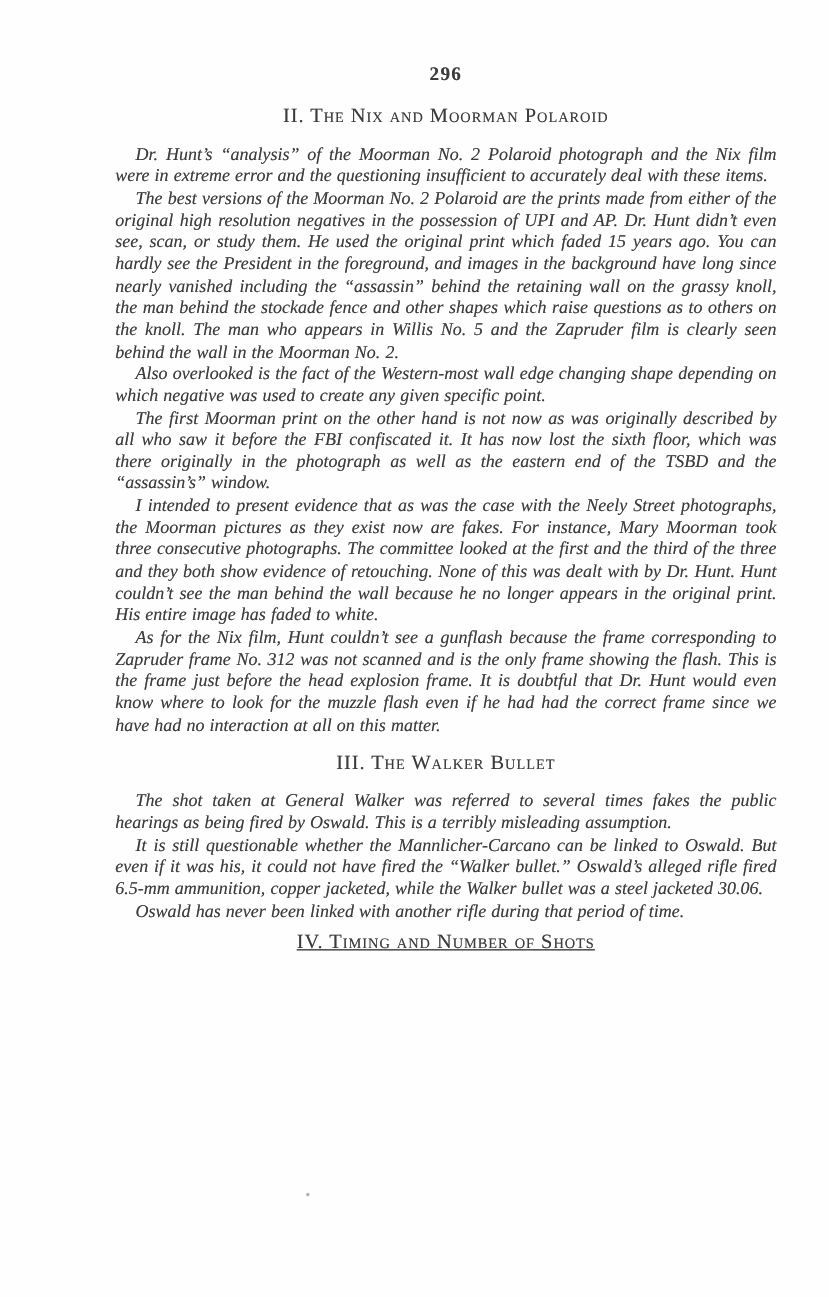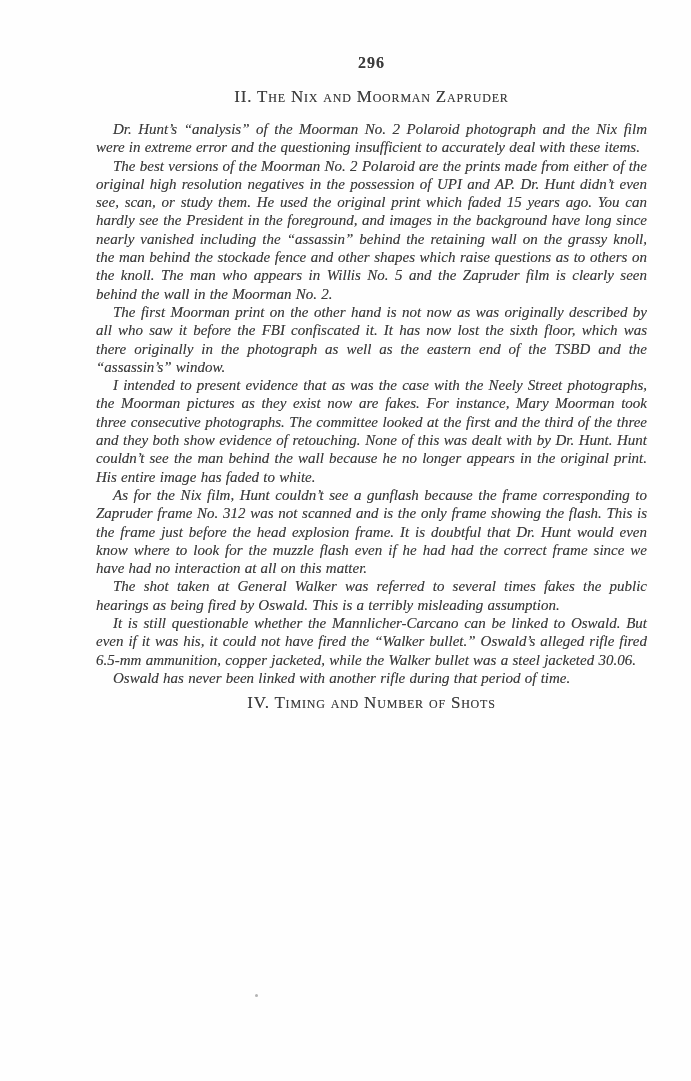--- a/index.html
+++ b/index.html
@@ -27,21 +27,21 @@
     margin: 0 0 15px 0;
   }
   .sec-heading {
     text-align: center;
     font-variant: small-caps;
     font-size: 17px;
     letter-spacing: 0.8px;
     font-weight: 400;
     margin: 12px 0 13px 0;
   }
-  .sec-heading.tight-top { margin-top: 6px; margin-bottom: 11px; }
+  .sec-heading.tight-top { margin-top: 6px; margin-bottom: 11px; text-decoration: underline; }
   .body-par {
     margin: 0;
     font-size: 15px;
     line-height: 18.3px;
     text-align: justify;
     text-indent: 17px;
     word-spacing: 0.5px;
     font-style: italic;
   }
   .artifact-dot {
@@ -55,28 +55,30 @@
     opacity: 0.65;
   }
 </style>
 </head>
 <body>
 
 <div class="page">
 
   <div class="pageno">296</div>
 
-  <h2 class="sec-heading">II. The Nix and Moorman Zapruder</h2>
+  <h2 class="sec-heading">II. The Nix and Moorman Polaroid</h2>
 
   <p class="body-par">Dr. Hunt’s “analysis” of the Moorman No. 2 Polaroid photograph and the Nix film were in extreme error and the questioning insufficient to accurately deal with these items.</p>
   <p class="body-par">The best versions of the Moorman No. 2 Polaroid are the prints made from either of the original high resolution negatives in the possession of UPI and AP. Dr. Hunt didn’t even see, scan, or study them. He used the original print which faded 15 years ago. You can hardly see the President in the foreground, and images in the background have long since nearly vanished including the “assassin” behind the retaining wall on the grassy knoll, the man behind the stockade fence and other shapes which raise questions as to others on the knoll. The man who appears in Willis No. 5 and the Zapruder film is clearly seen behind the wall in the Moorman No. 2.</p>
+  <p class="body-par">Also overlooked is the fact of the Western-most wall edge changing shape depending on which negative was used to create any given specific point.</p>
   <p class="body-par">The first Moorman print on the other hand is not now as was originally described by all who saw it before the FBI confiscated it. It has now lost the sixth floor, which was there originally in the photograph as well as the eastern end of the TSBD and the “assassin’s” window.</p>
   <p class="body-par">I intended to present evidence that as was the case with the Neely Street photographs, the Moorman pictures as they exist now are fakes. For instance, Mary Moorman took three consecutive photographs. The committee looked at the first and the third of the three and they both show evidence of retouching. None of this was dealt with by Dr. Hunt. Hunt couldn’t see the man behind the wall because he no longer appears in the original print. His entire image has faded to white.</p>
   <p class="body-par">As for the Nix film, Hunt couldn’t see a gunflash because the frame corresponding to Zapruder frame No. 312 was not scanned and is the only frame showing the flash. This is the frame just before the head explosion frame. It is doubtful that Dr. Hunt would even know where to look for the muzzle flash even if he had had the correct frame since we have had no interaction at all on this matter.</p>
 
+  <h2 class="sec-heading">III. The Walker Bullet</h2>
 
   <p class="body-par">The shot taken at General Walker was referred to several times fakes the public hearings as being fired by Oswald. This is a terribly misleading assumption.</p>
   <p class="body-par">It is still questionable whether the Mannlicher-Carcano can be linked to Oswald. But even if it was his, it could not have fired the “Walker bullet.” Oswald’s alleged rifle fired 6.5-mm ammunition, copper jacketed, while the Walker bullet was a steel jacketed 30.06.</p>
   <p class="body-par">Oswald has never been linked with another rifle during that period of time.</p>
 
   <h2 class="sec-heading tight-top">IV. Timing and Number of Shots</h2>
 
 
   <div class="artifact-dot"></div>
 

